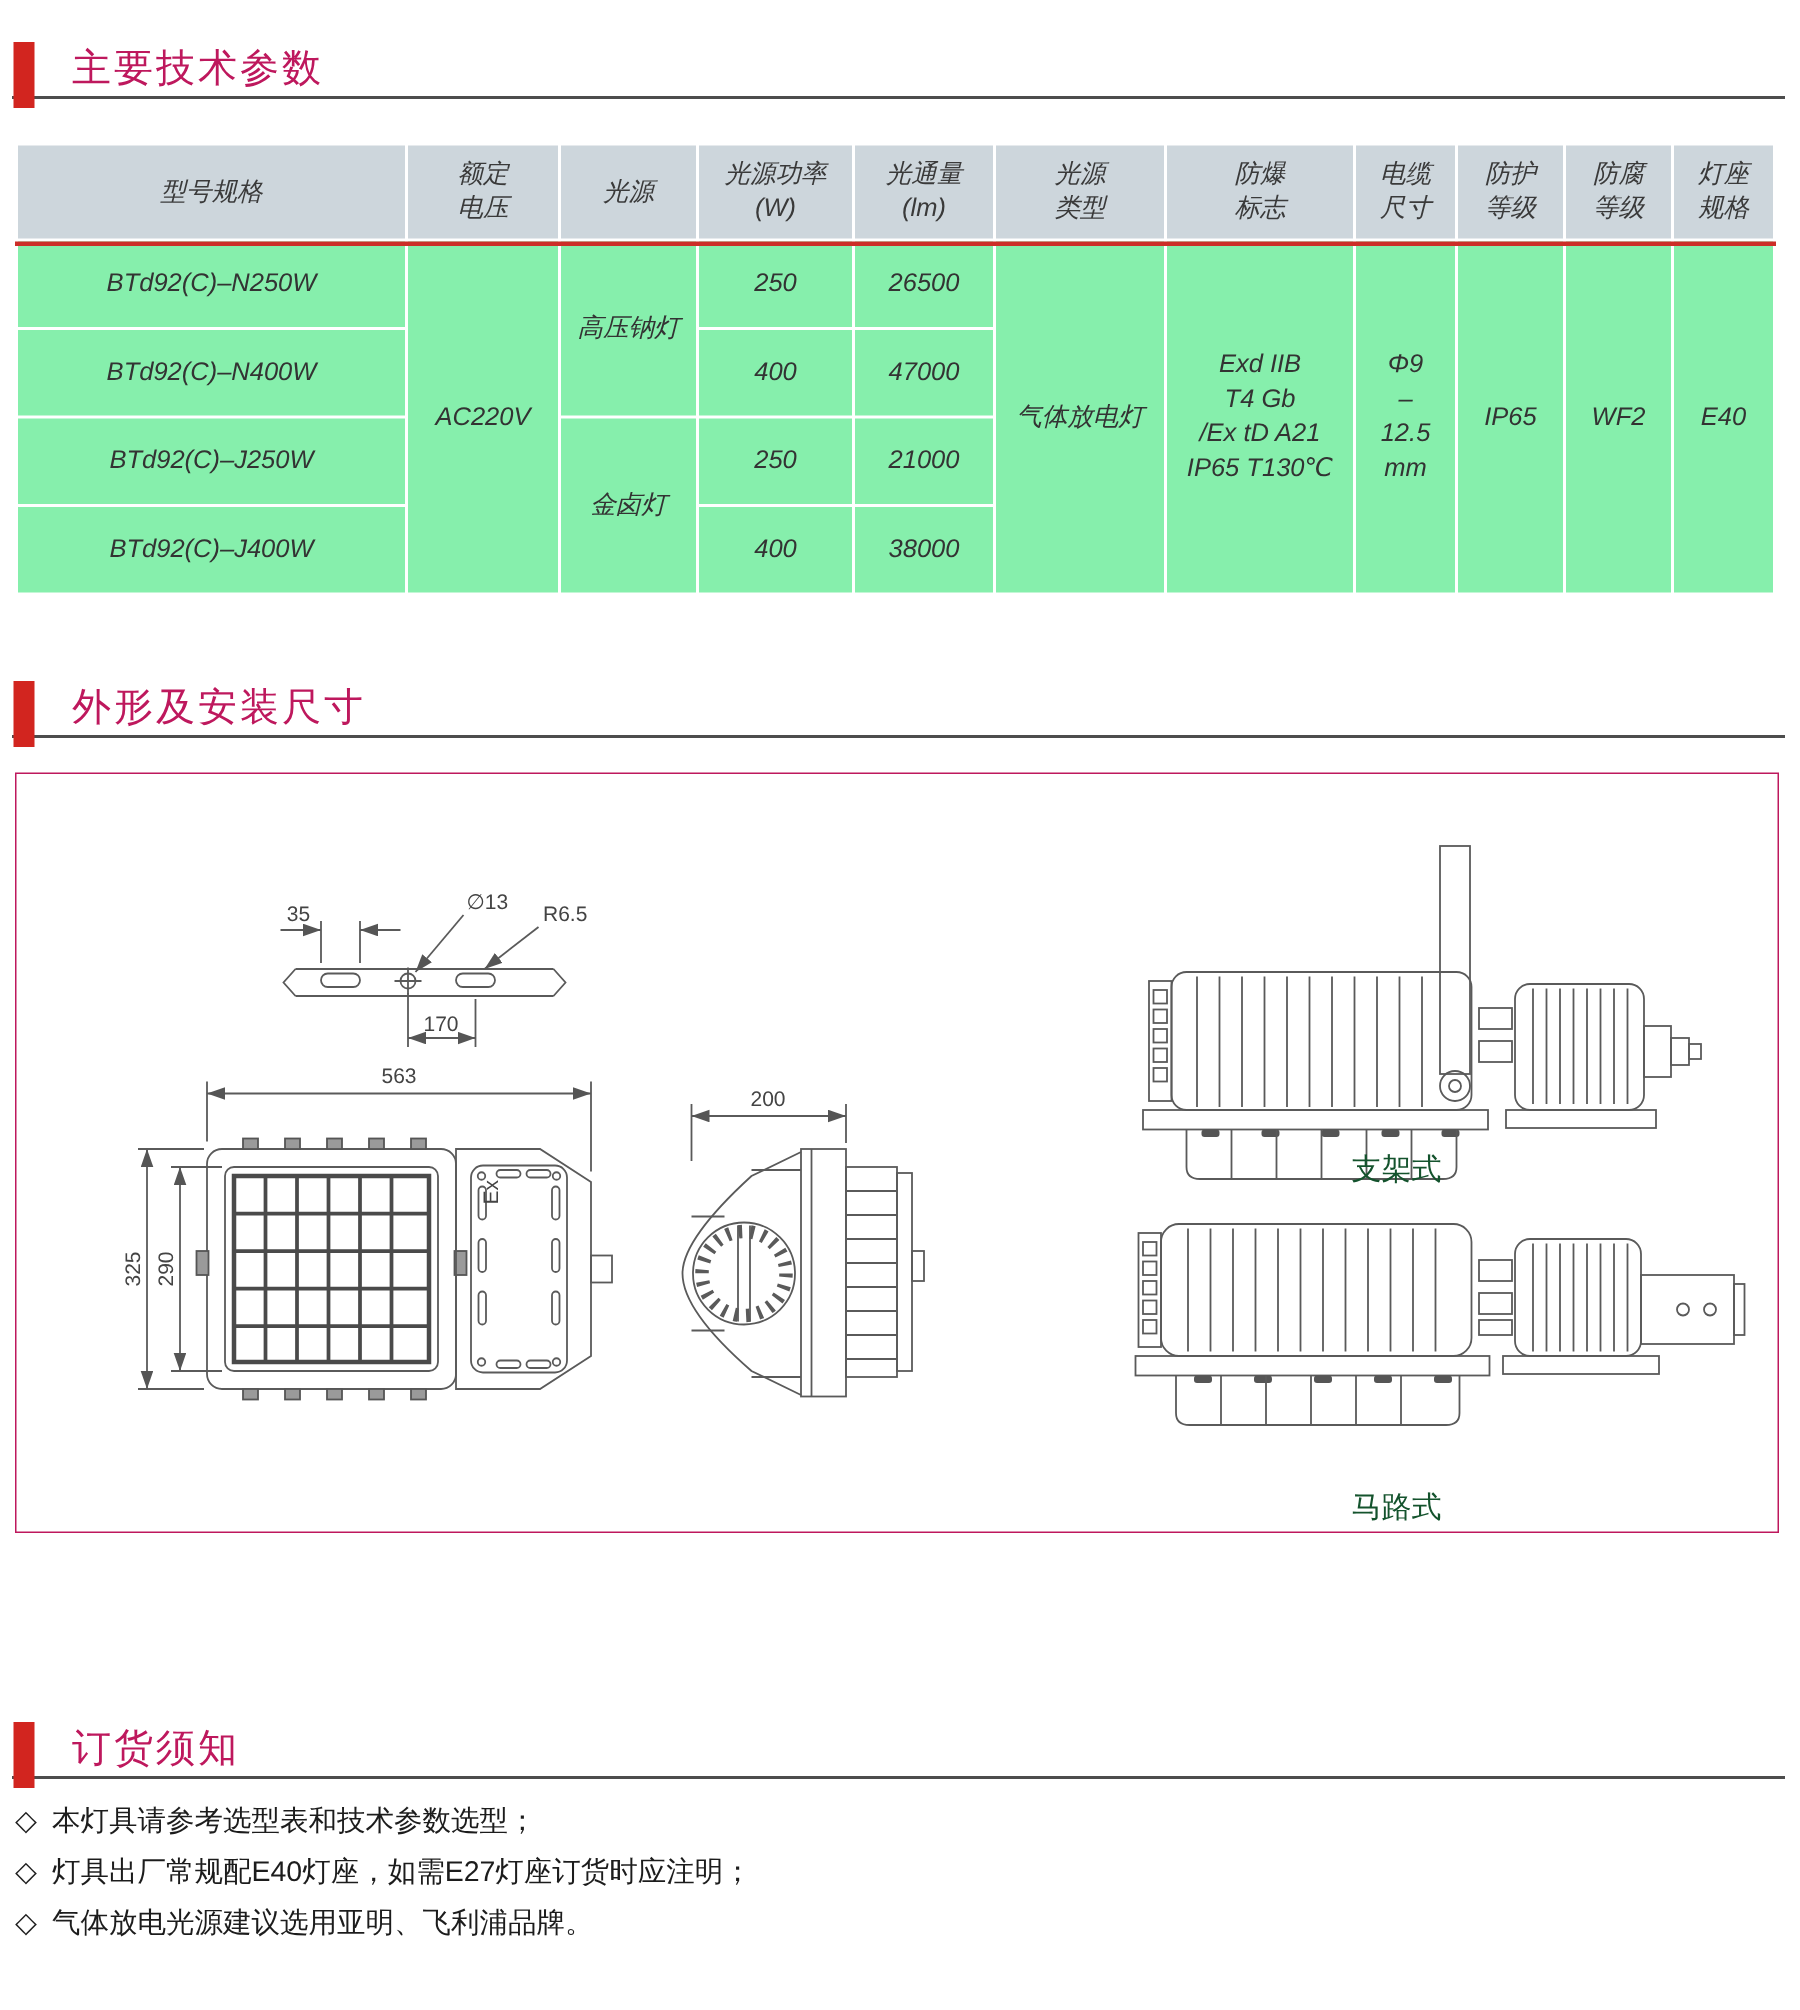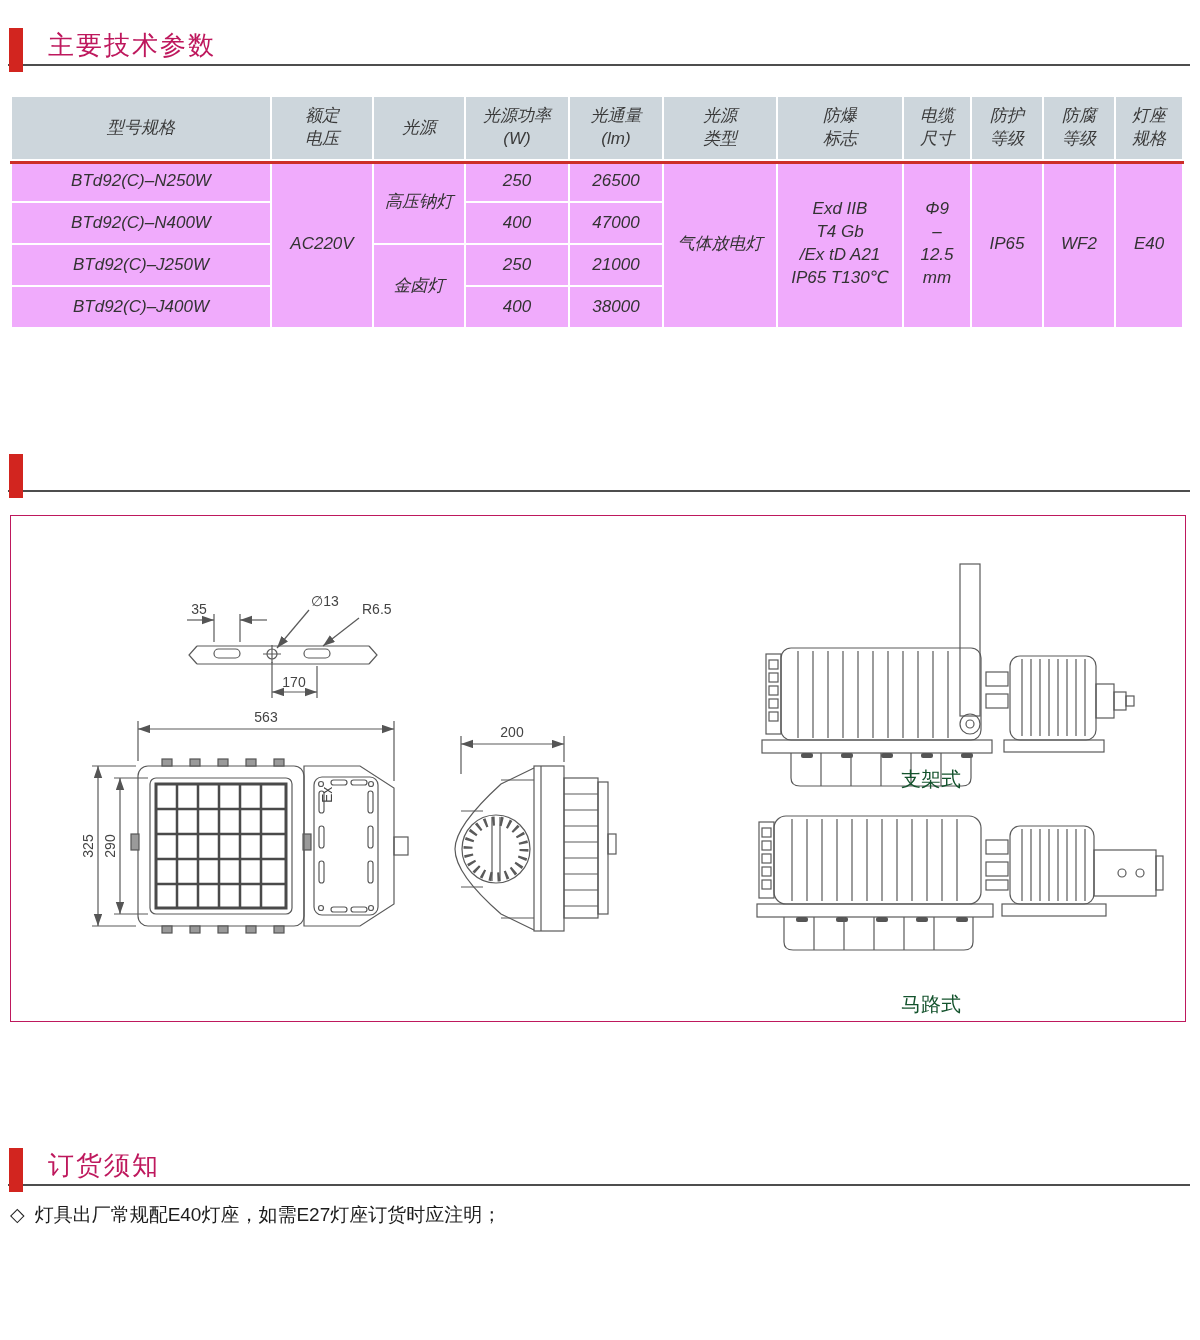--- a/index.html
+++ b/index.html
@@ -15,21 +15,21 @@
                    background:#d2251f; }
   .sec-head h2 { position:absolute; left:40px; top:2px; font-size:26px;
                  font-weight:normal; color:#be185d; letter-spacing:2px; }
   
   .tblwrap { position:absolute; left:10px; top:95px; width:1176px;font-style:italic; }
   table { border-collapse:separate; border-spacing:2px; table-layout:fixed;
           width:1174px; }
   th,td { text-align:center; vertical-align:middle; font-size:17px;
           font-weight:normal; color:#333; white-space:pre-line; line-height:1.35; }
   thead th { background:#cdd6dc; height:62px; color:#3a3a3a; }
-  tbody td { background:#f0abfc; height:40px; }
+  tbody td { background:#86efac; height:57px; }
   .redline { position:absolute; left:0; top:66px; width:1174px; height:3px;
              background:#cc2e28; z-index:2; }
   
   .panel { position:absolute; left:10px; top:515px; width:1176px; height:507px;
            border:1px solid #be185d; background:#fff; }
   .panel svg { position:absolute; overflow:visible; }
   .dwg-caption { position:absolute; width:160px; text-align:center;
                  font-size:20px; color:#14532d; }
   svg text { font-family:"Liberation Sans","DejaVu Sans",sans-serif;
              font-size:14px; fill:#444; }
@@ -121,20 +121,21 @@
         <td>BTd92(C)–J400W</td>
         <td>400</td>
         <td>38000</td>
       </tr>
     </tbody>
   </table>
 </div>
 
 <div class="sec-head" style="top:452px">
   <span class="bar"></span>
+  <h2>外形及安装尺寸</h2>
 </div>
 
 <div class="panel">
 
   <svg style="left:140px; top:68px;" width="270" height="130" viewBox="0 0 270 130">
     <defs>
       <marker id="arr" markerWidth="11" markerHeight="8" refX="10" refY="3.5" orient="auto-start-reverse">
         <path d="M0,0 L10,3.5 L0,7 Z" fill="#555"></path>
       </marker>
     </defs>
@@ -306,14 +307,16 @@
   <span class="dwg-caption" style="left:840px; top:435px;margin-top:40px;">马路式</span>
 
 </div>
 
 <div class="sec-head" style="top:1146px">
   <span class="bar"></span>
   <h2>订货须知</h2>
 </div>
 
 <ul class="notes">
+  <li><span class="dia">◇</span><span>本灯具请参考选型表和技术参数选型；</span></li>
   <li><span class="dia">◇</span><span>灯具出厂常规配E40灯座，如需E27灯座订货时应注明；</span></li>
+  <li><span class="dia">◇</span><span>气体放电光源建议选用亚明、飞利浦品牌。</span></li>
 </ul>
 
 </body></html>

